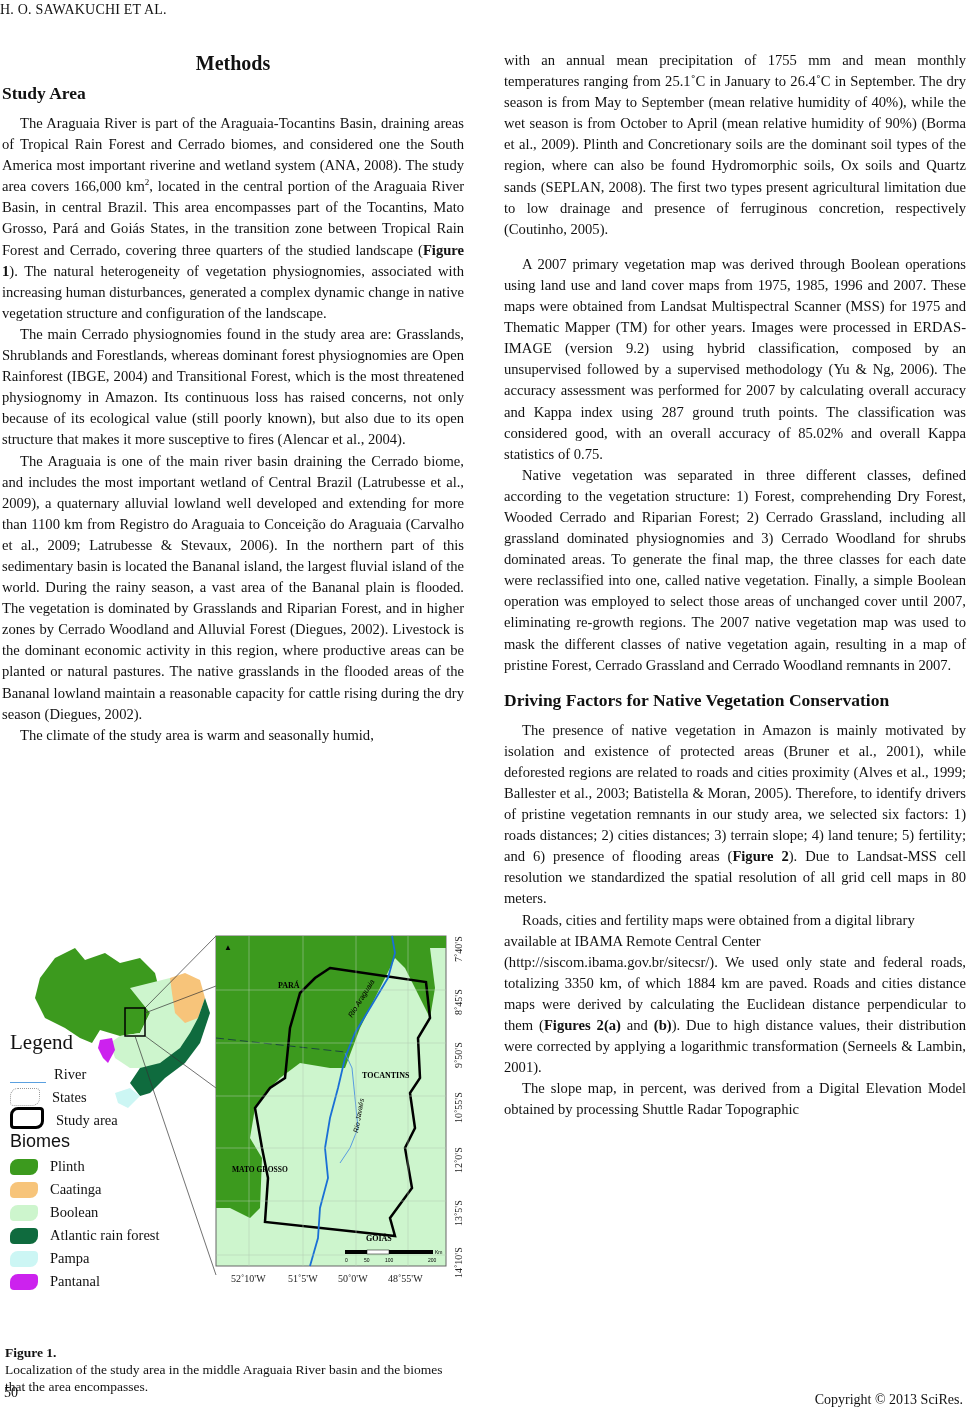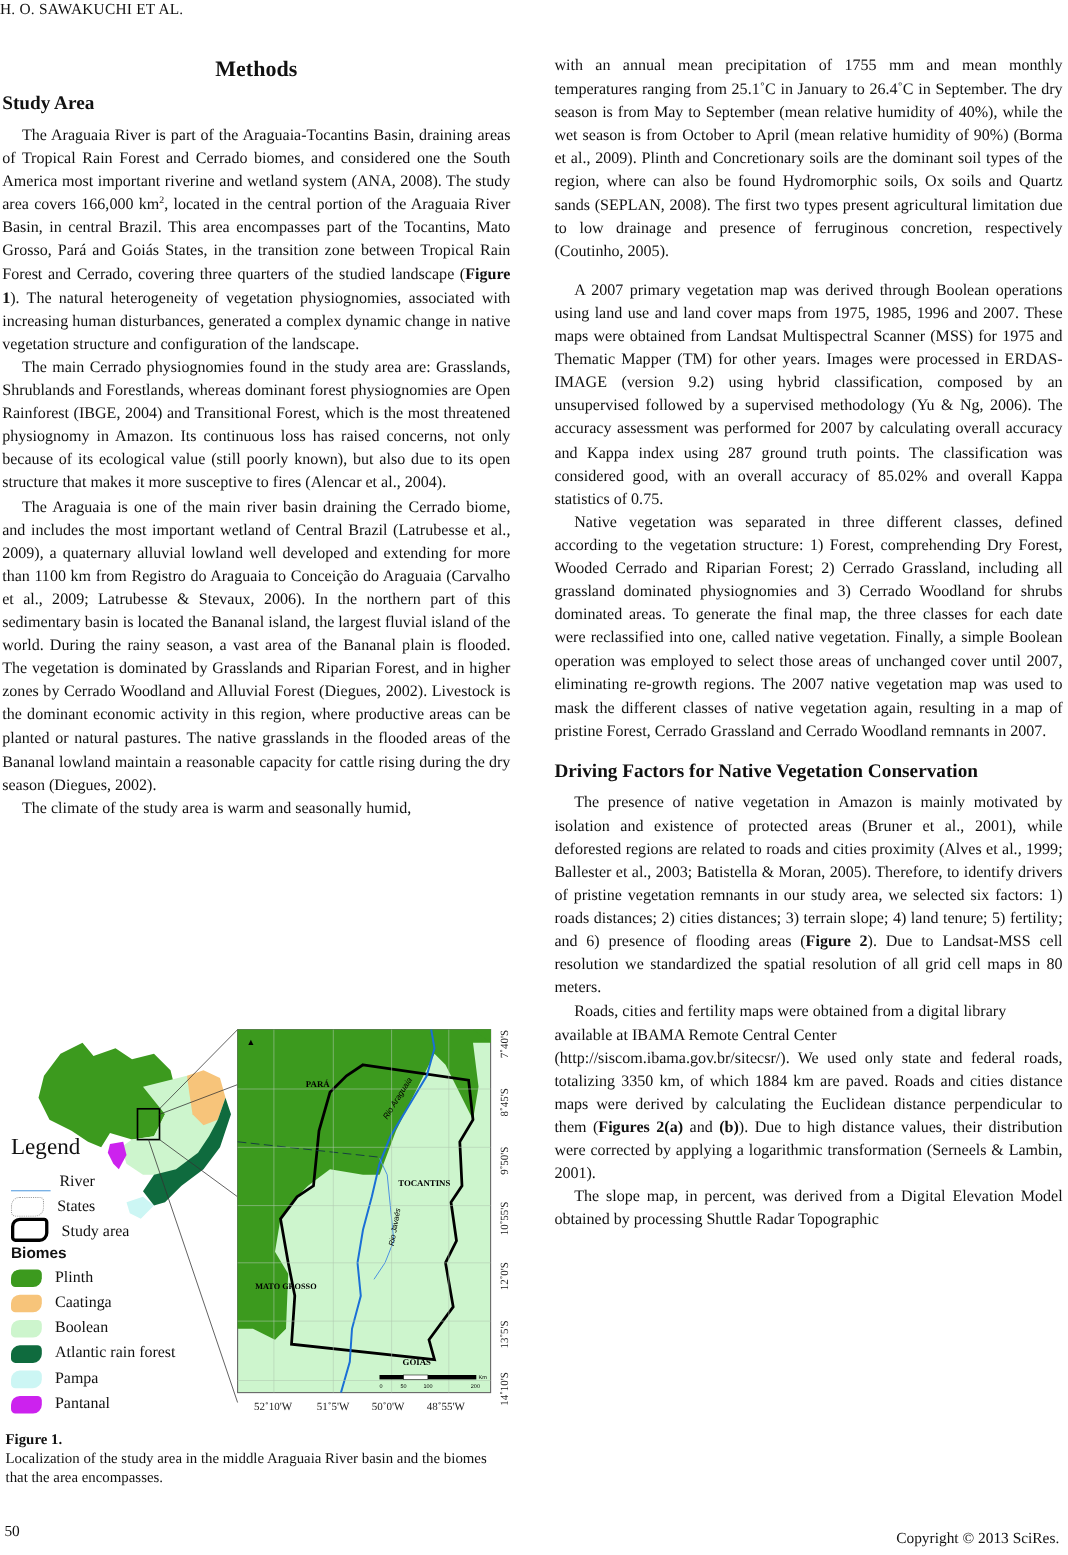--- a/index.html
+++ b/index.html
@@ -12,28 +12,28 @@
   .col.right { left: 504px; }
   p { margin: 0; font-size: 14.6px; line-height: 21.1px; text-align: justify; text-indent: 18px; hyphens: none; }
   p.noindent { text-indent: 0; }
   h1.sec { font-size: 20px; font-weight: bold; text-align: center; margin: 2px 0 10px 0; padding-left: 0; }
   h2.sub { font-size: 17.5px; font-weight: bold; margin: 0 0 9px 0; }
   .gap-h2 { height: 14px; }
   b { font-weight: bold; }
   sup { font-size: 9px; line-height: 0; }
   .figure { position: absolute; left: 0; top: 918px; width: 480px; height: 370px; }
   .caption { position: absolute; left: 5px; top: 1300px; width: 458px; font-size: 13.5px; line-height: 17px; }
-  .caption .fig-label { font-weight: bold; display: block; }
+  .caption .fig-label { font-weight: bold; display: block; margin-top: 44px; }
   .footer-page { position: absolute; left: 4px; top: 1385px; font-size: 14px; }
   .footer-copy { position: absolute; right: 8px; top: 1392px; font-size: 14px; }
   .legend { position: absolute; left: 10px; top: 112px; width: 200px; }
   .legend-title { font-size: 21px; margin-bottom: 5px; }
   .legend-item { display: flex; align-items: flex-end; height: 23px; font-size: 14.5px; }
   .legend-item .sw { width: 28px; height: 16px; margin-right: 12px; border-radius: 8px 4px 8px 4px; }
-  .biomes-title { font-family: "Liberation Sans", "DejaVu Sans", sans-serif; font-weight: bold; font-size: 14px; margin-top: 2px; }
+  .biomes-title { font-family: "Liberation Sans", "DejaVu Sans", sans-serif; font-weight: normal; font-size: 18px; margin-top: 2px; }
 </style>
 </head>
 <body>
 
 <div class="running-head">H. O. SAWAKUCHI    ET    AL.</div>
 
 <div class="col left">
   <h1 class="sec">Methods</h1>
   <h2 class="sub" style="margin-top:-2px;">Study Area</h2>
   <p style="margin-top:6px;"><span>The Araguaia River is part of the Araguaia-Tocantins Basin, draining areas of Tropical Rain Forest and Cerrado biomes, and considered one the South America most important riverine and wetland system (ANA, 2008). The study area covers 166,000 km</span><sup>2</sup><span>, located in the central portion of the Araguaia River Basin, in central Brazil. This area encompasses part of the Tocantins, Mato Grosso, Pará and Goiás States, in the transition zone between Tropical Rain Forest and Cerrado, covering three quarters of the studied landscape (</span><b>Figure 1</b><span>). The natural heterogeneity of vegetation physiognomies, associated with increasing human disturbances, generated a complex dynamic change in native vegetation structure and configuration of the landscape.</span></p>

